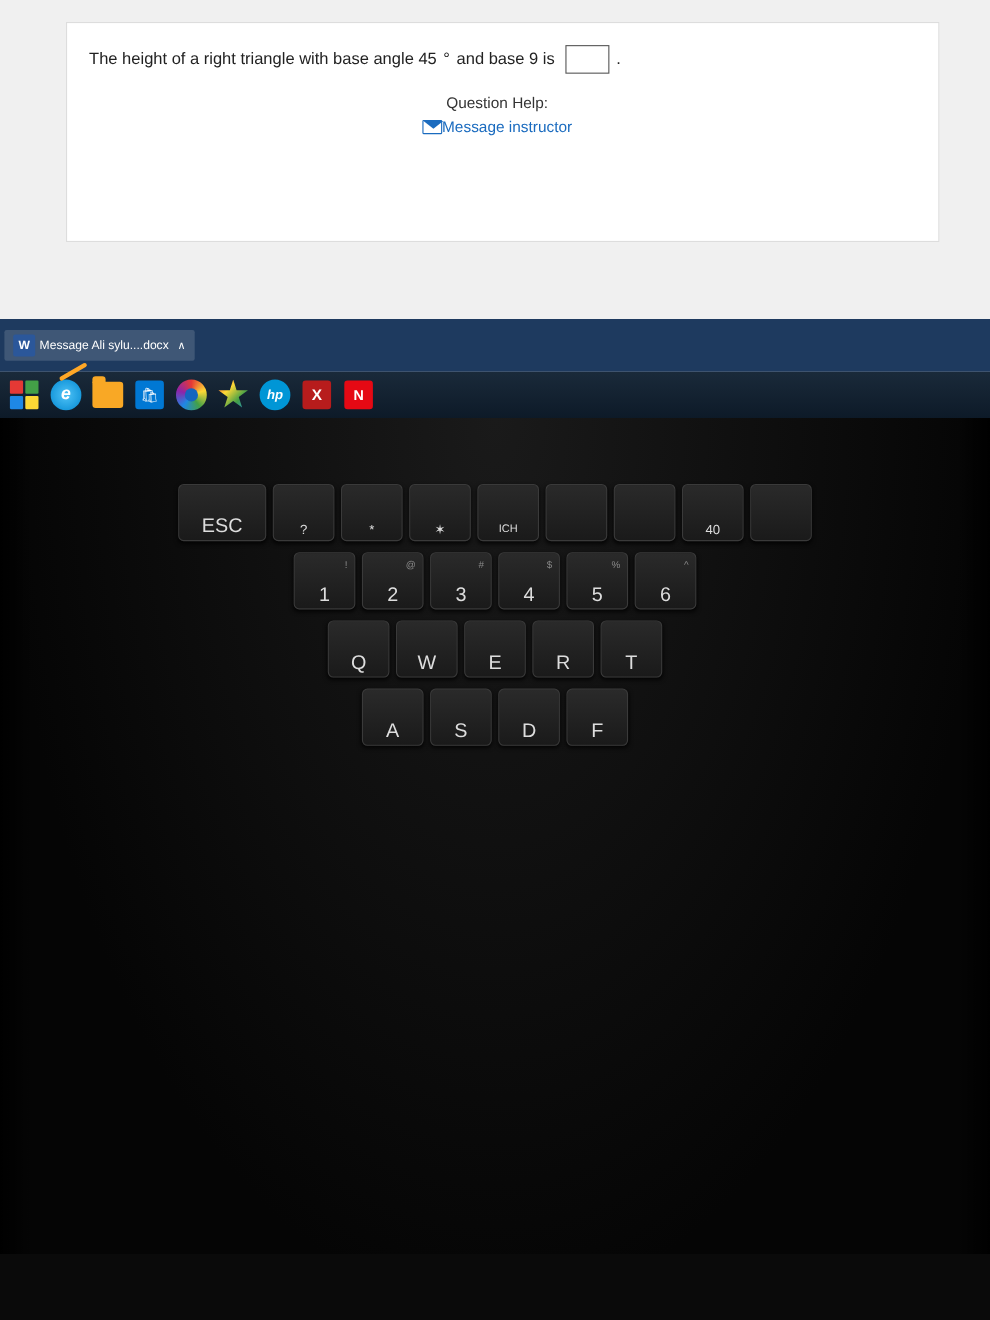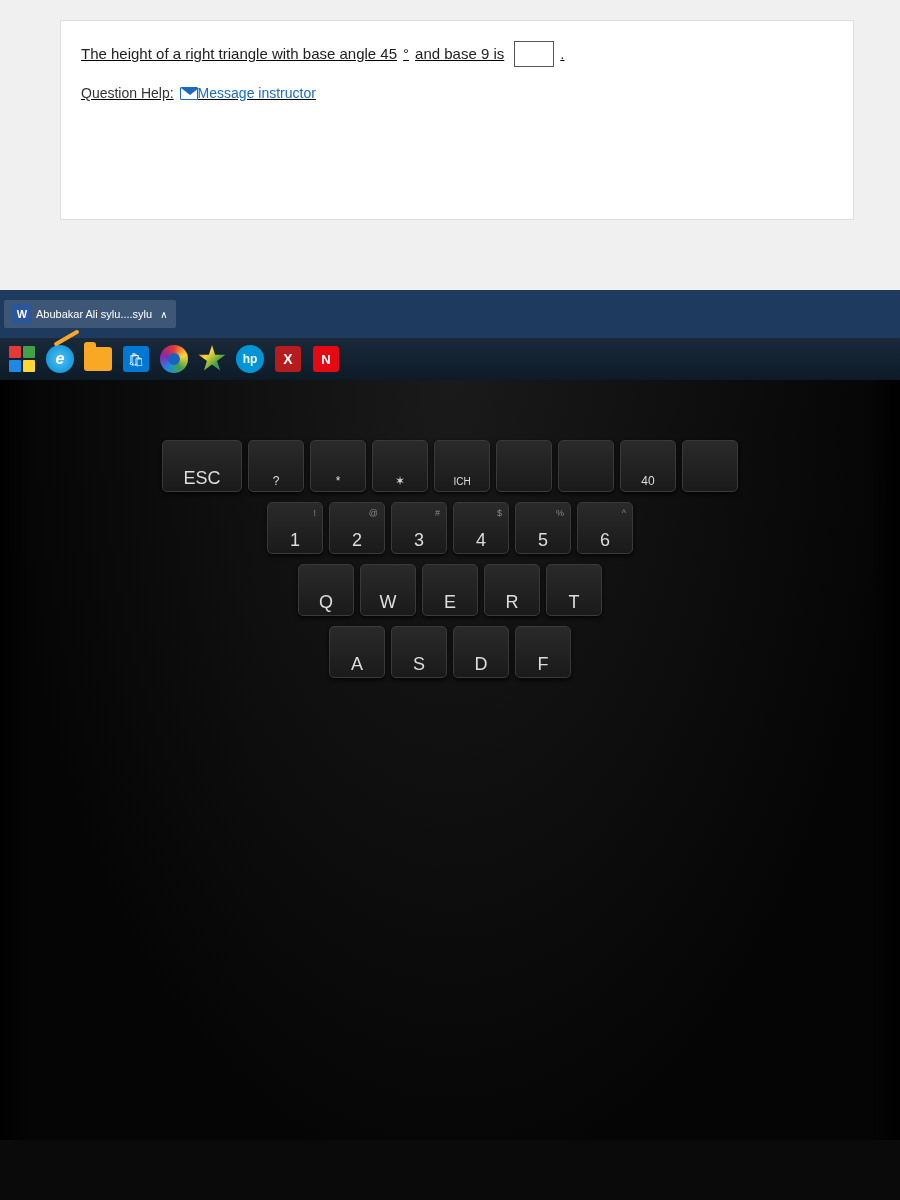--- a/index.html
+++ b/index.html
@@ -21,21 +21,20 @@
       height: 380px;
       background: #f0f0f0;
     }
 
     .content-area {
       background: #fff;
       margin: 20px 46px 0 60px;
       padding: 20px 30px 20px 20px;
       border: 1px solid #ddd;
       min-height: 200px;
-      text-decoration: underline;
     }
 
     .question-text {
       font-size: 15px;
       color: #222;
       margin-bottom: 18px;
       line-height: 1.5;
       display: flex;
       align-items: center;
       gap: 6px;
@@ -50,20 +49,21 @@
       margin-left: 4px;
     }
 
     .question-help {
       font-size: 14px;
       color: #333;
       margin-bottom: 16px;
       display: flex;
       align-items: center;
       gap: 6px;
+      flex-direction: column;
     }
 
     .message-link {
       color: #1a6bbf;
       text-decoration: none;
       display: flex;
       align-items: center;
       gap: 0;
       font-size: 14px;
     }
@@ -297,20 +297,21 @@
     .hp-icon {
       width: 28px;
       height: 28px;
       background: #0096d6;
       border-radius: 50%;
       display: flex;
       align-items: center;
       justify-content: center;
       color: #fff;
       font-size: 12px;
+      font-style: italic;
       font-weight: bold;
     }
 
     
     .x-taskbar-icon {
       width: 26px;
       height: 26px;
       background: #b71c1c;
       border-radius: 3px;
       display: flex;
@@ -458,21 +459,21 @@
         <span>Message instructor</span>
       </a>
     </div>
 
 
   </div>
 
   <div class="taskbar">
     <div class="taskbar-file-label">
       <div class="word-icon-small">W</div>
-      <span>Abubakar Ali sylu....sylu</span>
+      <span>Message Ali sylu....docx</span>
       <span class="chevron-up">∧</span>
     </div>
   </div>
 
   <div class="win-taskbar">
 
     <div class="win-start taskbar-icon">
       <div class="win-logo">
         <div class="win-logo-q" style="background:#e53935;"></div>
         <div class="win-logo-q" style="background:#43a047;"></div>

